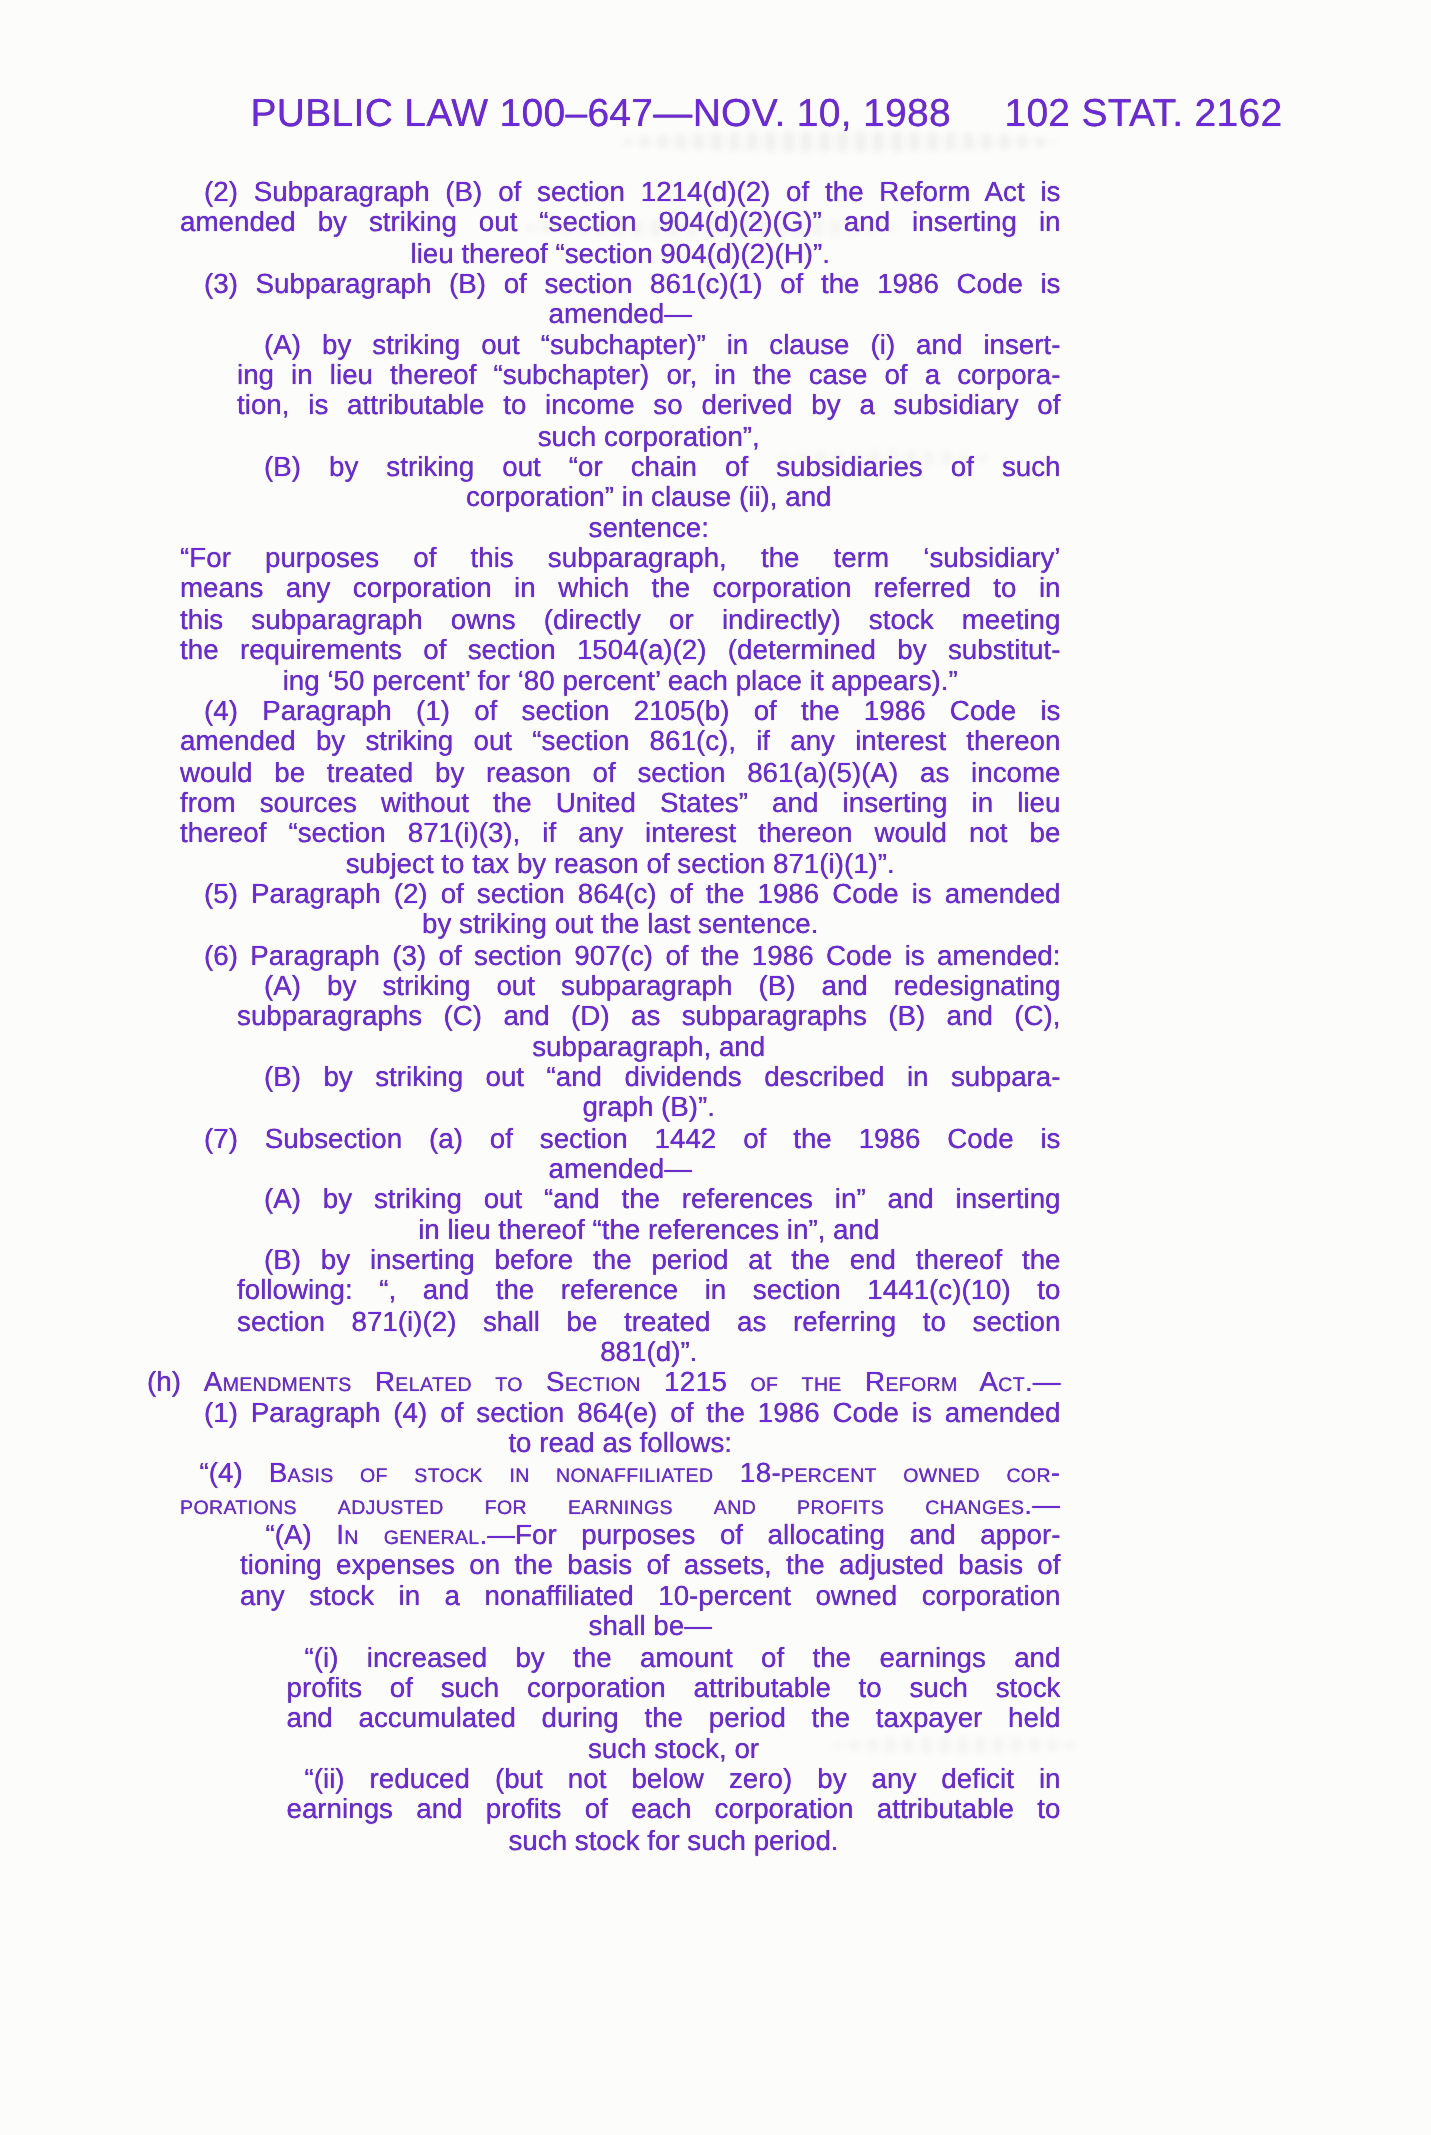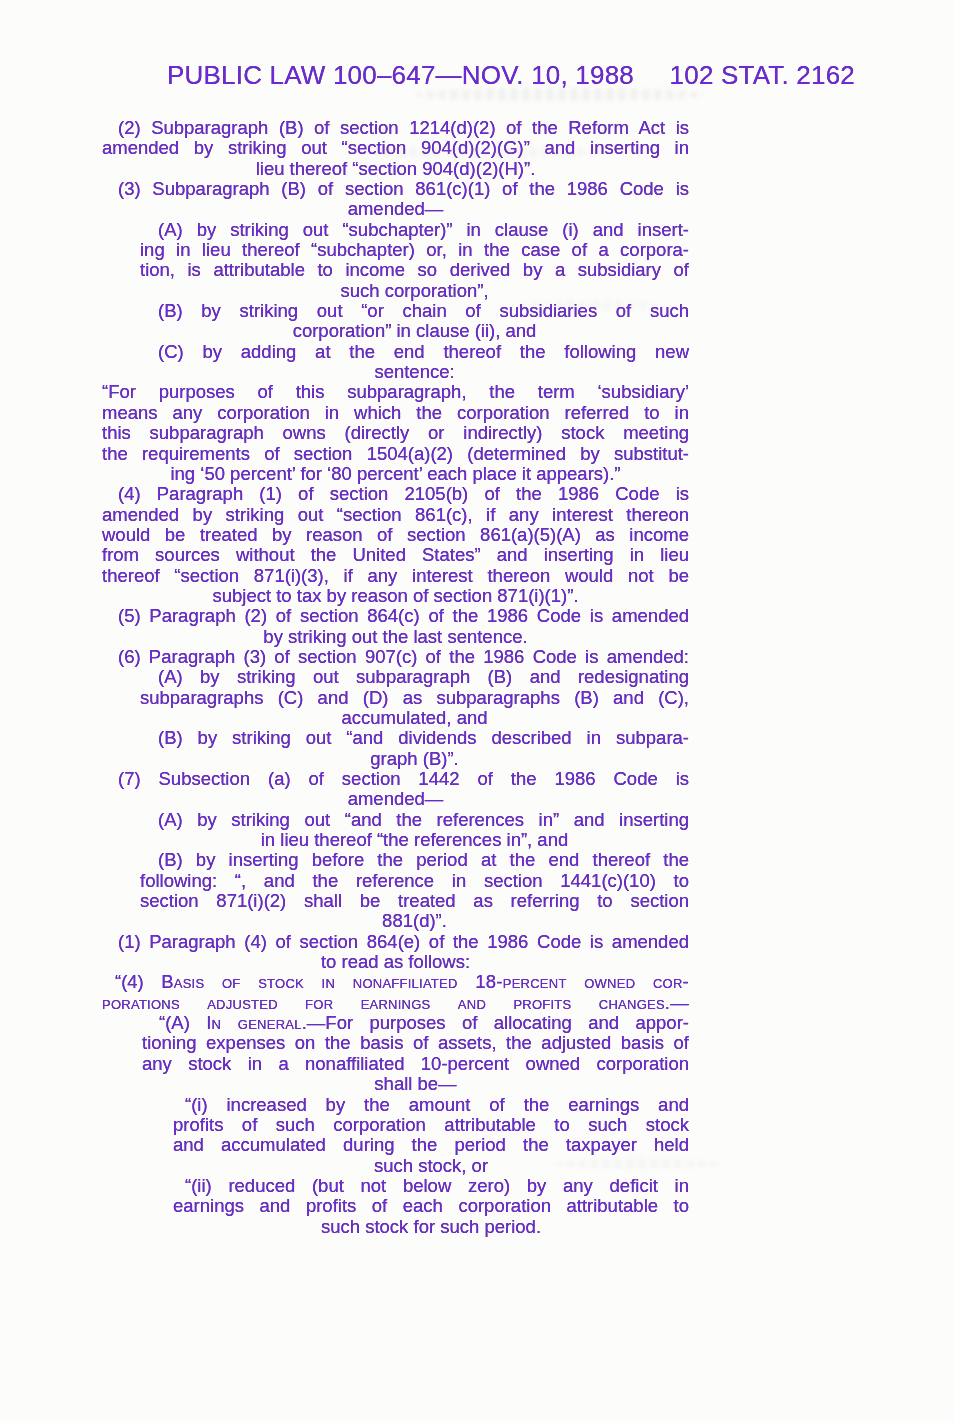--- a/index.html
+++ b/index.html
@@ -30,21 +30,21 @@
     position: absolute;
     right: 99px;
     font-size: 26px;
     letter-spacing: 0.2px;
     white-space: nowrap;
     text-shadow: 0 0 0.5px rgba(40,39,35,0.85);
   }
   
   .text-column {
     position: absolute;
-    left: 80px;
+    left: 98px;
     top: 118px;
     width: 609px;
   }
   .line {
     box-sizing: border-box;
     width: 100%;
     height: 20.35px;
     line-height: 20.35px;
     font-size: 18.5px;
     text-align: center;
@@ -99,49 +99,49 @@
       <div class="line i0 just"><span>amended by striking out “section 904(d)(2)(G)” and inserting in</span></div>
       <div class="line i0"><span>lieu thereof “section 904(d)(2)(H)”.</span></div>
       <div class="line i1 just"><span>(3) Subparagraph (B) of section 861(c)(1) of the 1986 Code is</span></div>
       <div class="line i0"><span>amended—</span></div>
       <div class="line a1 just"><span>(A) by striking out “subchapter)” in clause (i) and insert-</span></div>
       <div class="line a0 just"><span>ing in lieu thereof “subchapter) or, in the case of a corpora-</span></div>
       <div class="line a0 just"><span>tion, is attributable to income so derived by a subsidiary of</span></div>
       <div class="line a0"><span>such corporation”,</span></div>
       <div class="line a1 just"><span>(B) by striking out “or chain of subsidiaries of such</span></div>
       <div class="line a0"><span>corporation” in clause (ii), and</span></div>
-      <div class="line a1 just"><span>(C) by adding at the end thereof the following new</span></div>
       <div class="line a0"><span>sentence:</span></div>
       <div class="line i0 just"><span>“For purposes of this subparagraph, the term ‘subsidiary’</span></div>
       <div class="line i0 just"><span>means any corporation in which the corporation referred to in</span></div>
       <div class="line i0 just"><span>this subparagraph owns (directly or indirectly) stock meeting</span></div>
       <div class="line i0 just"><span>the requirements of section 1504(a)(2) (determined by substitut-</span></div>
       <div class="line i0"><span>ing ‘50 percent’ for ‘80 percent’ each place it appears).”</span></div>
       <div class="line i1 just"><span>(4) Paragraph (1) of section 2105(b) of the 1986 Code is</span></div>
       <div class="line i0 just"><span>amended by striking out “section 861(c), if any interest thereon</span></div>
       <div class="line i0 just"><span>would be treated by reason of section 861(a)(5)(A) as income</span></div>
       <div class="line i0 just"><span>from sources without the United States” and inserting in lieu</span></div>
       <div class="line i0 just"><span>thereof “section 871(i)(3), if any interest thereon would not be</span></div>
       <div class="line i0"><span>subject to tax by reason of section 871(i)(1)”.</span></div>
       <div class="line i1 just"><span>(5) Paragraph (2) of section 864(c) of the 1986 Code is amended</span></div>
       <div class="line i0"><span>by striking out the last sentence.</span></div>
       <div class="line i1 just"><span>(6) Paragraph (3) of section 907(c) of the 1986 Code is amended:</span></div>
       <div class="line a1 just"><span>(A) by striking out subparagraph (B) and redesignating</span></div>
       <div class="line a0 just"><span>subparagraphs (C) and (D) as subparagraphs (B) and (C),</span></div>
-      <div class="line a0"><span>accumulated, and</span></div>
+      <div class="line a0"><span>subparagraph, and</span></div>
       <div class="line a1 just"><span>(B) by striking out “and dividends described in subpara-</span></div>
       <div class="line a0"><span>graph (B)”.</span></div>
       <div class="line i1 just"><span>(7) Subsection (a) of section 1442 of the 1986 Code is</span></div>
       <div class="line i0"><span>amended—</span></div>
       <div class="line a1 just"><span>(A) by striking out “and the references in” and inserting</span></div>
       <div class="line a0"><span>in lieu thereof “the references in”, and</span></div>
       <div class="line a1 just"><span>(B) by inserting before the period at the end thereof the</span></div>
       <div class="line a0 just"><span>following: “, and the reference in section 1441(c)(10) to</span></div>
       <div class="line a0 just"><span>section 871(i)(2) shall be treated as referring to section</span></div>
       <div class="line a0"><span>881(d)”.</span></div>
+      <div class="line ih just"><span>(h) </span><span class="sc">Amendments Related to Section 1215 of the Reform Act</span><span>.—</span></div>
       <div class="line i1 just"><span>(1) Paragraph (4) of section 864(e) of the 1986 Code is amended</span></div>
       <div class="line i0"><span>to read as follows:</span></div>
       <div class="line h1 just"><span>“(4) </span><span class="sc">Basis of stock in nonaffiliated 18-percent owned cor-</span></div>
       <div class="line h0 just"><span class="sc">porations adjusted for earnings and profits changes.—</span></div>
       <div class="line b1 just"><span>“(A) </span><span class="sc">In general</span><span>.—For purposes of allocating and appor-</span></div>
       <div class="line b0 just"><span>tioning expenses on the basis of assets, the adjusted basis of</span></div>
       <div class="line b0 just"><span>any stock in a nonaffiliated 10-percent owned corporation</span></div>
       <div class="line b0"><span>shall be—</span></div>
       <div class="line c1 just"><span>“(i) increased by the amount of the earnings and</span></div>
       <div class="line c0 just"><span>profits of such corporation attributable to such stock</span></div>

